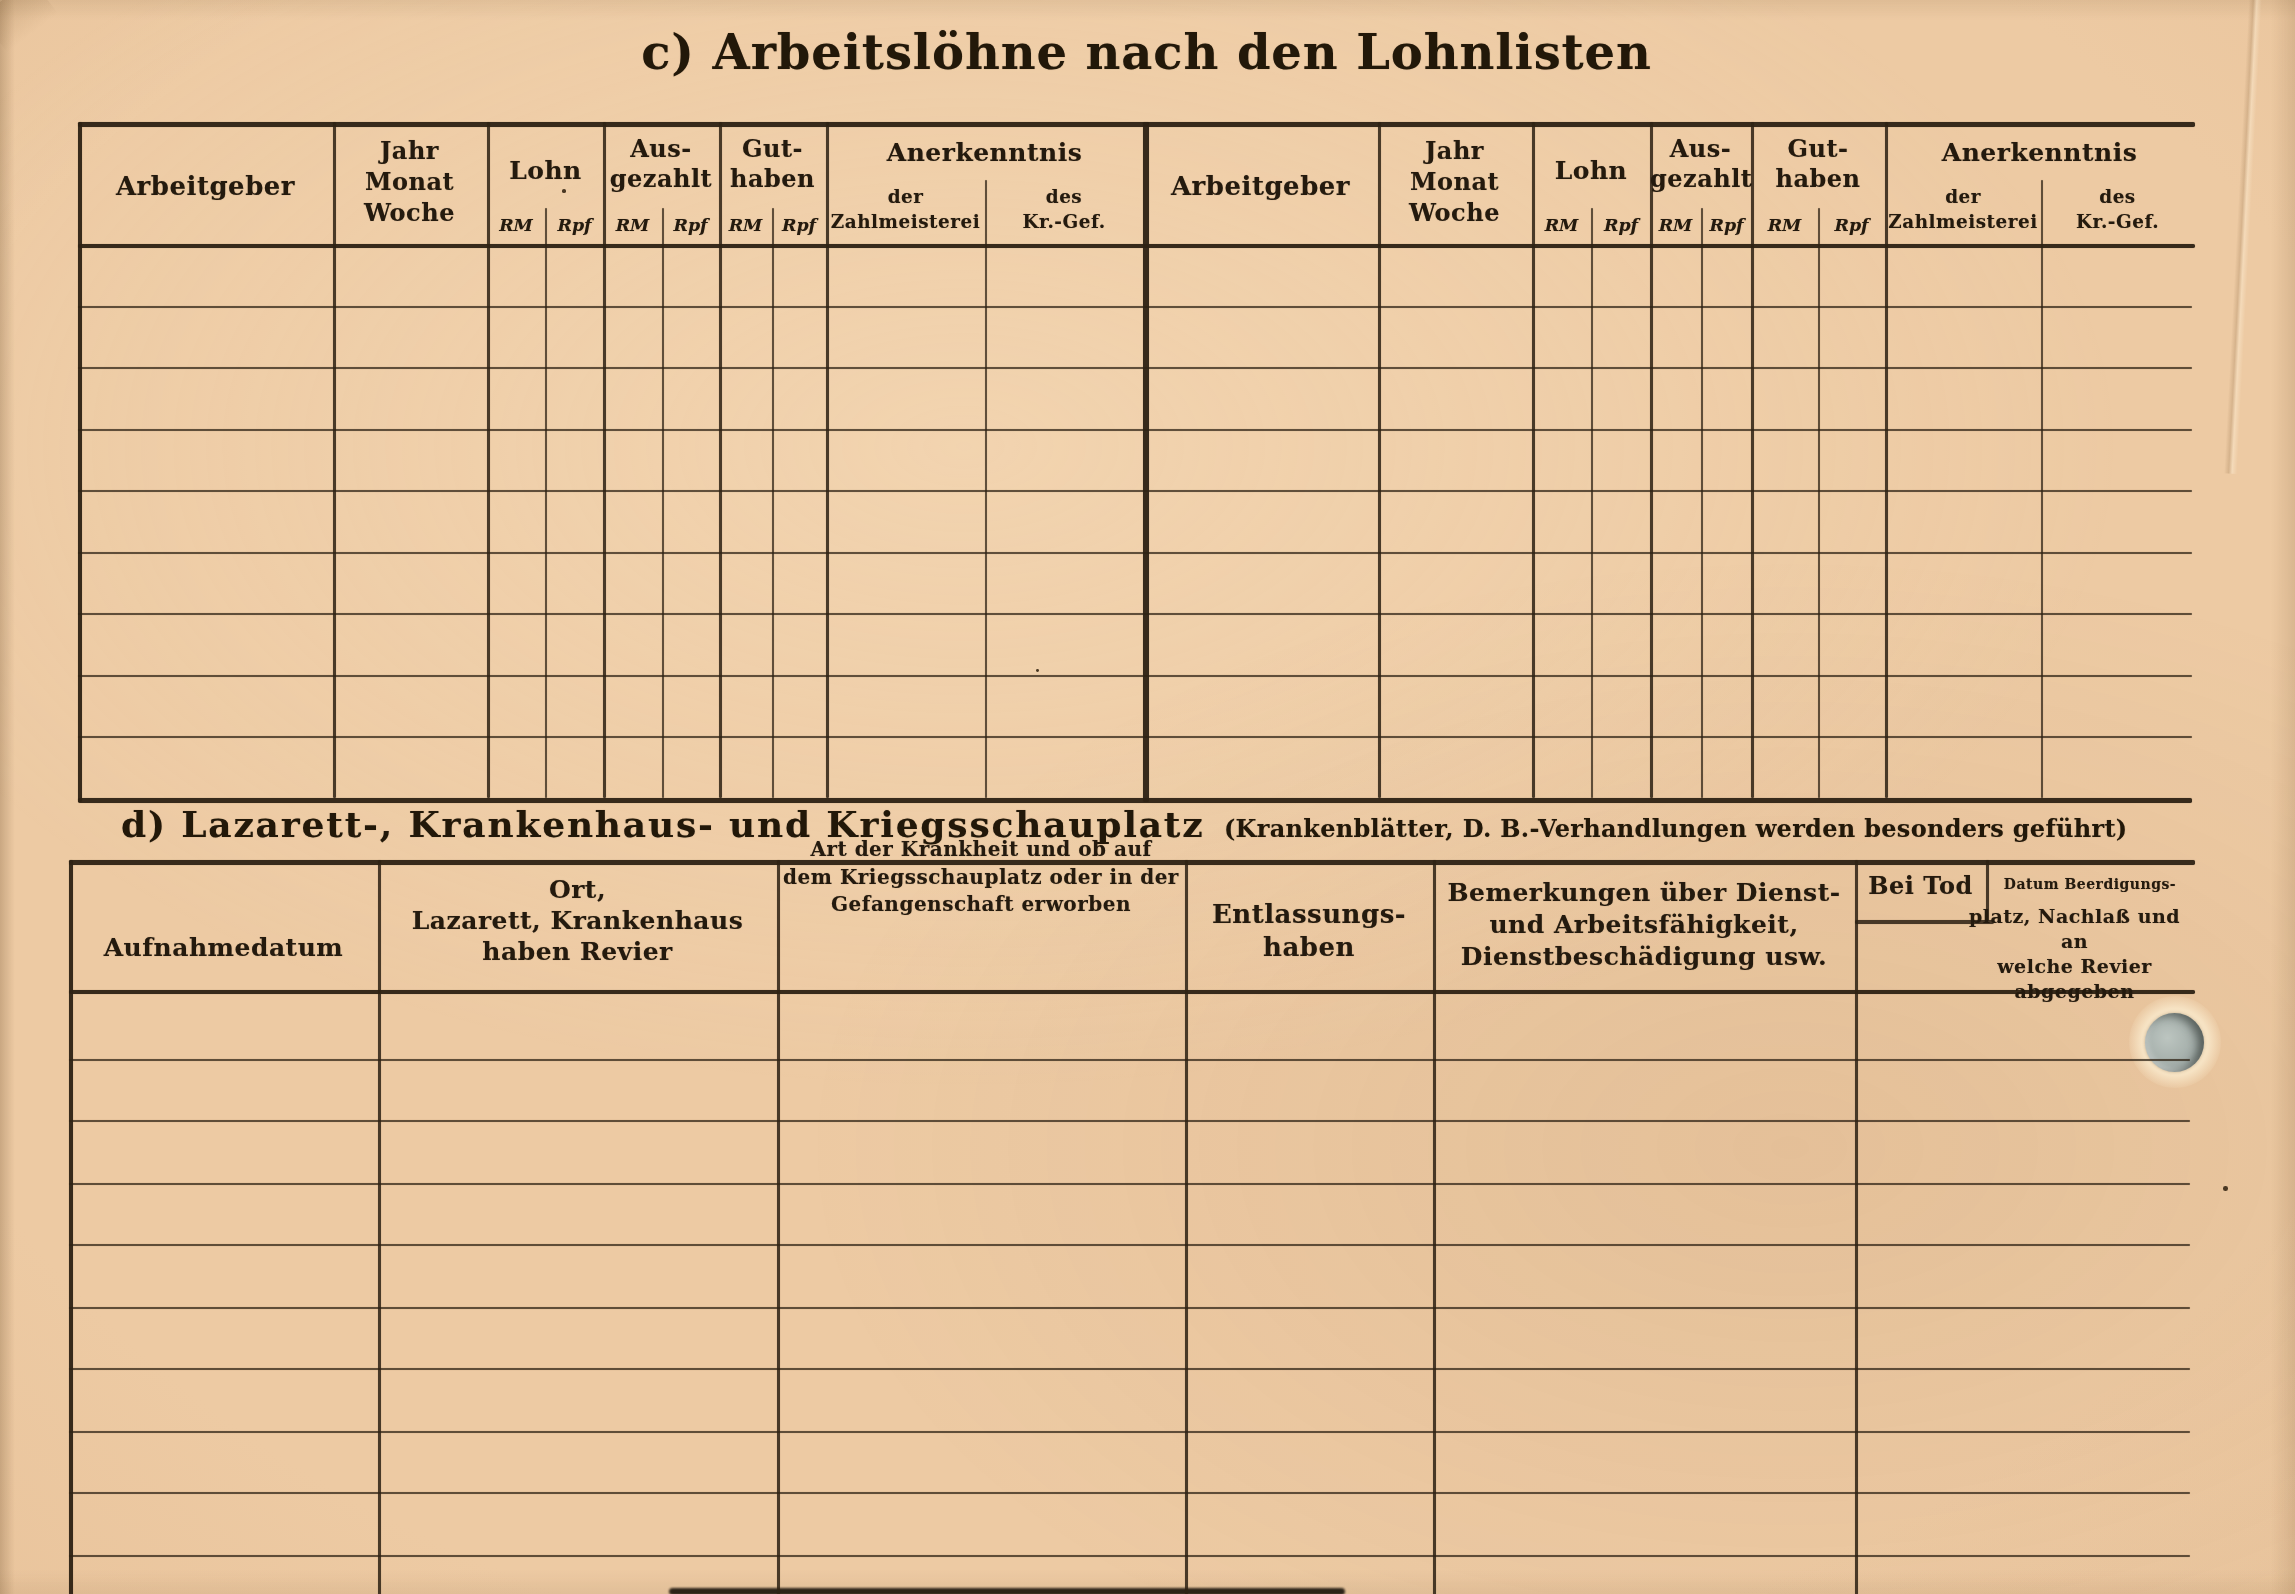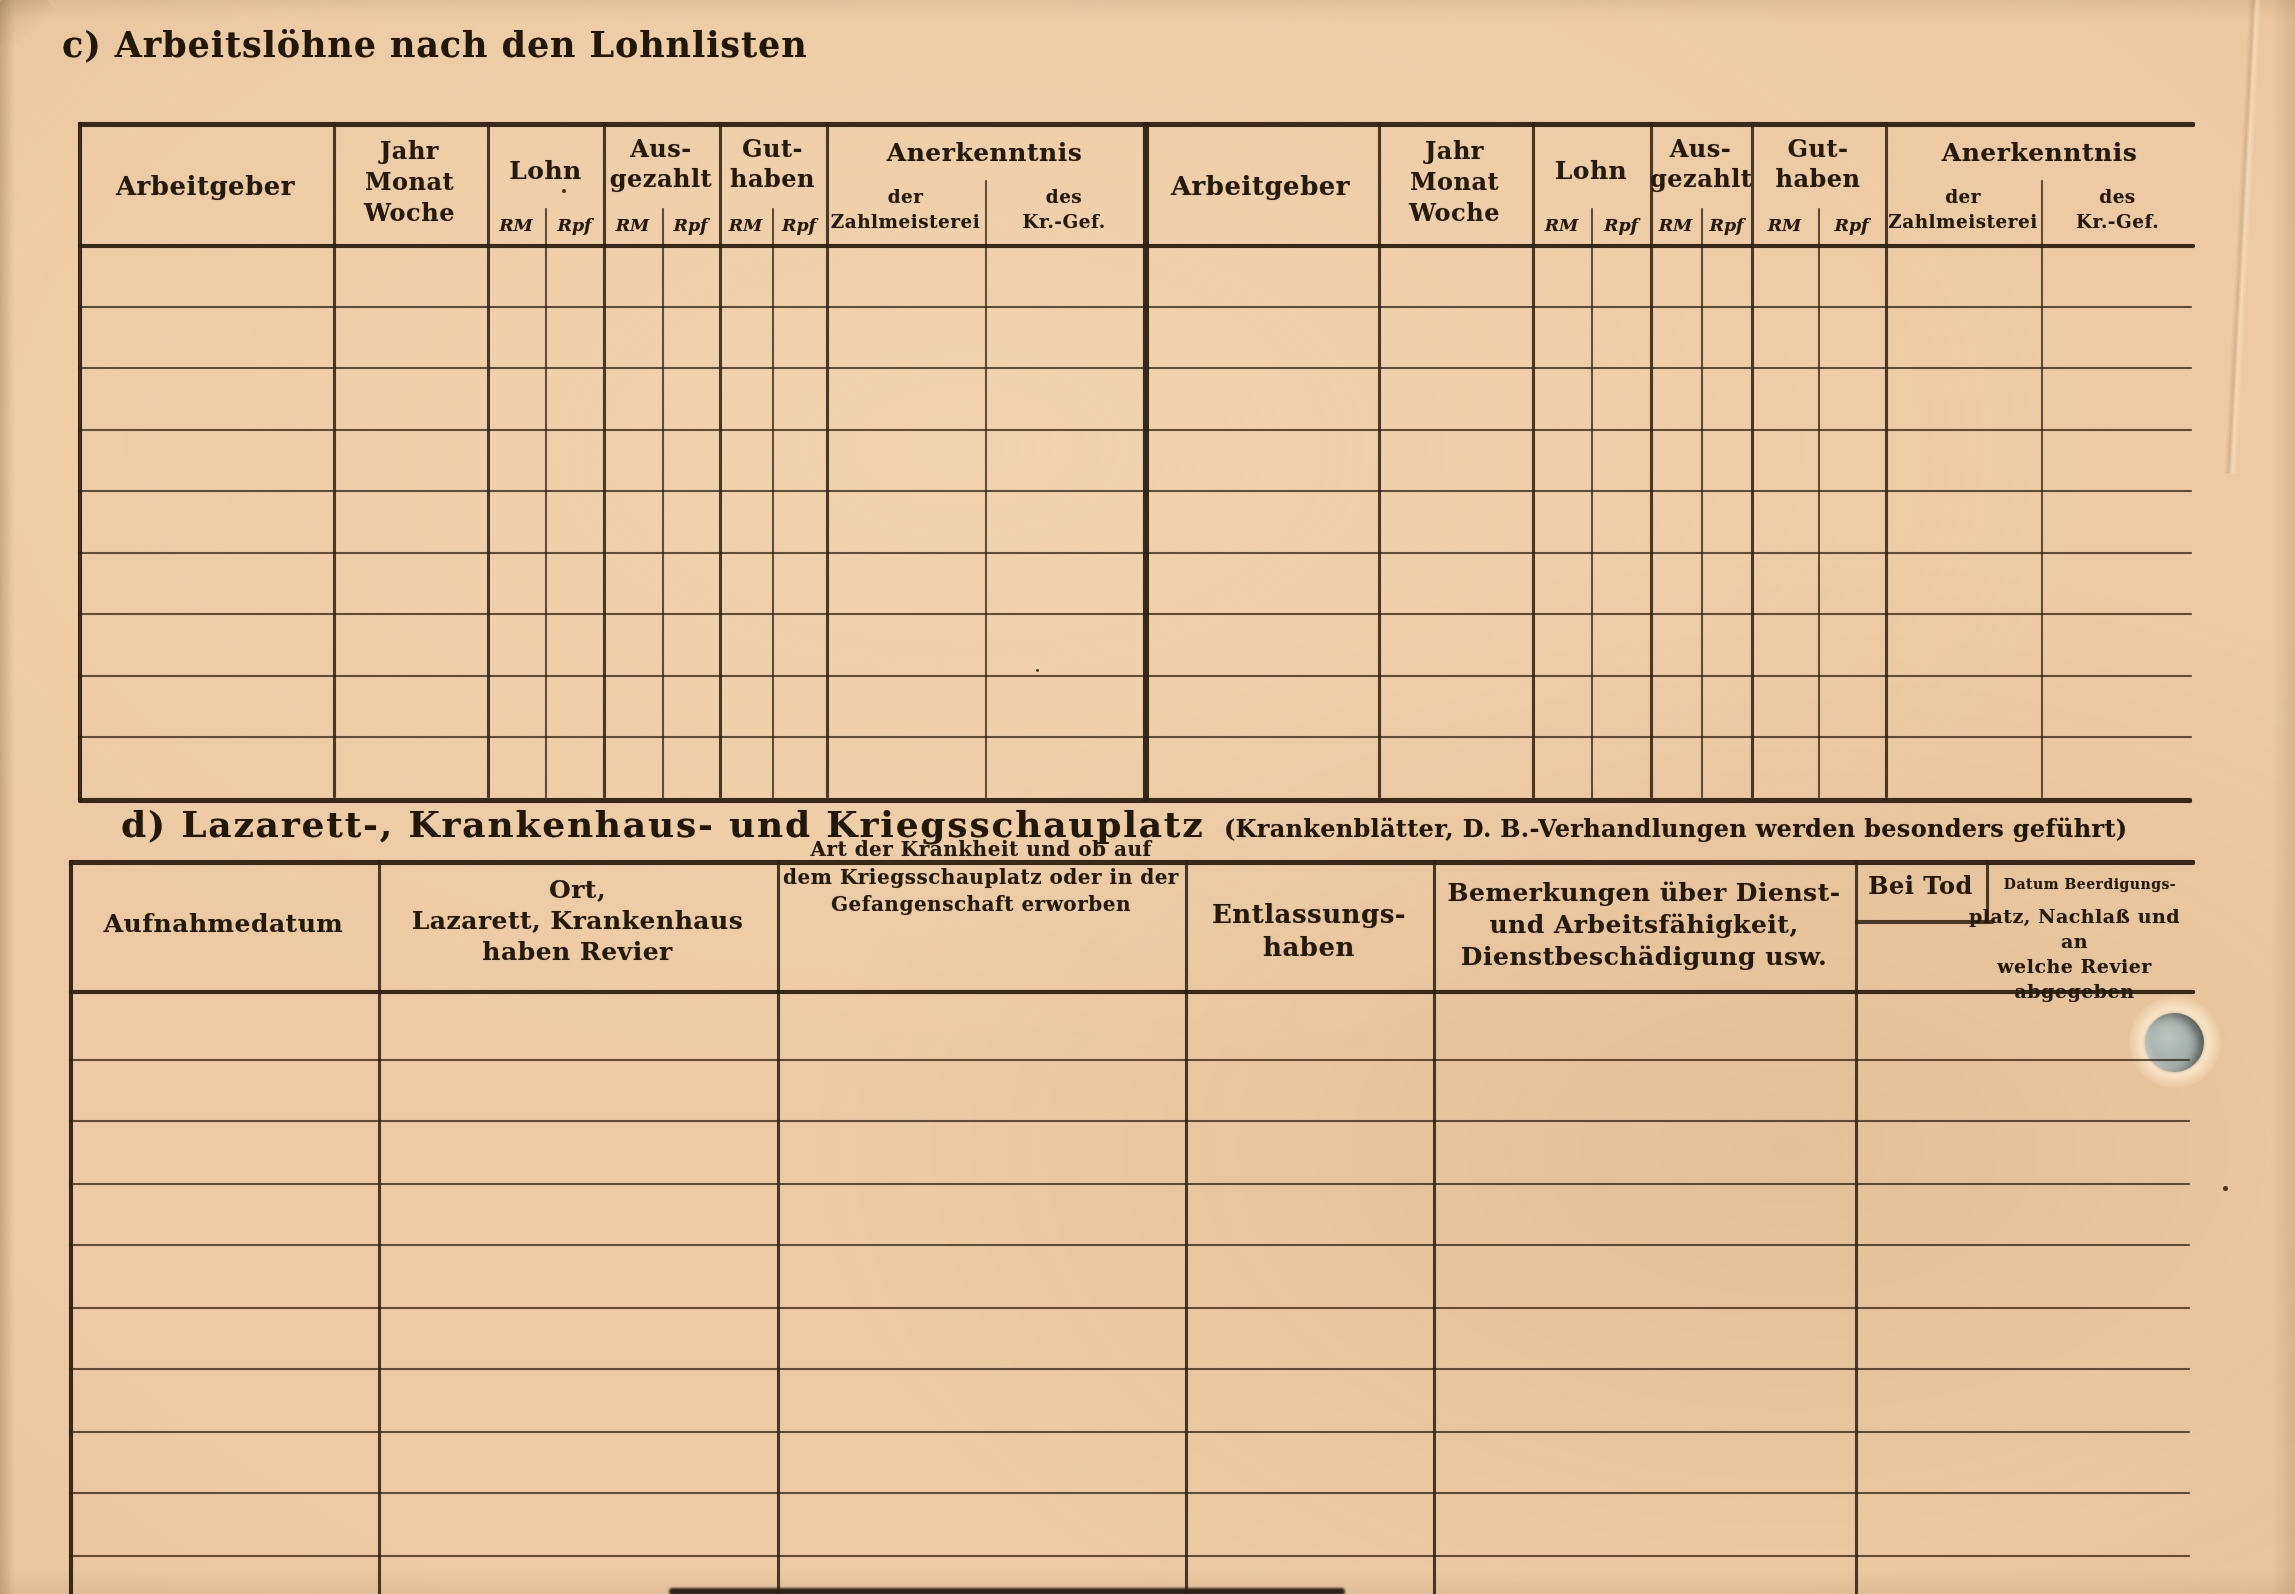--- a/index.html
+++ b/index.html
@@ -20,22 +20,22 @@
   .ln.thin{opacity:.74;}
   .ln.med{opacity:.86;}
   .ln.thick{opacity:.95;}
   .lbl{
     position:absolute;color:#241a0e;font-weight:bold;text-align:center;
     white-space:pre-line;letter-spacing:0.5px;
     text-shadow:0 0 0.9px rgba(40,28,14,.38);
   }
   .cur{font-style:italic;letter-spacing:0;}
   .title-c{
-    position:absolute;left:62px;top:24px;width:2117px;
-    font-size:35px;font-weight:bold;color:#221809;letter-spacing:0.9px;
+    position:absolute;left:88px;top:24px;width:2117px;text-align:center;
+    font-size:48px;font-weight:bold;color:#221809;letter-spacing:0.9px;
     text-shadow:0 0 0.9px rgba(40,28,14,.4);
   }
   .title-d{
     position:absolute;left:121px;top:803px;width:2140px;white-space:nowrap;
     color:#221809;text-shadow:0 0 0.9px rgba(40,28,14,.4);
   }
   .title-d .main{font-size:36px;font-weight:bold;letter-spacing:1.8px;}
   .title-d .note{font-size:24px;font-weight:bold;margin-left:14.7px;letter-spacing:0.3px;}
   .hole-ring{
     position:absolute;left:2129px;top:996px;width:92px;height:92px;border-radius:50%;
@@ -161,21 +161,21 @@
     <div class="ln thin" style="left: 69px; top: 1492px; width: 2121px; height: 1.8px;"></div>
     <div class="ln thin" style="left: 69px; top: 1555px; width: 2121px; height: 1.8px;"></div>
     <div class="ln thick" style="left: 69px; top: 860px; width: 3.7px; height: 735px;"></div>
     <div class="ln med" style="left: 378px; top: 860px; width: 2.8px; height: 735px;"></div>
     <div class="ln med" style="left: 777px; top: 860px; width: 2.8px; height: 735px;"></div>
     <div class="ln med" style="left: 1185px; top: 860px; width: 2.8px; height: 735px;"></div>
     <div class="ln med" style="left: 1433px; top: 860px; width: 2.8px; height: 735px;"></div>
     <div class="ln med" style="left: 1855px; top: 860px; width: 2.8px; height: 735px;"></div>
     <div class="ln med" style="left: 1986px; top: 860px; width: 2.8px; height: 61px;"></div>
     <div class="ln med" style="left: 1855px; top: 920px; width: 139px; height: 3.7px;"></div>
-    <div class="lbl" style="left: 69px; top: 909px; width: 309px; font-size: 25px; line-height: 30px;">Aufnahmedatum</div>
+    <div class="lbl" style="left: 69px; top: 933px; width: 309px; font-size: 25px; line-height: 30px;">Aufnahmedatum</div>
     <div class="lbl" style="left: 378px; top: 874px; width: 399px; font-size: 25px; line-height: 31px;">Ort,
 Lazarett, Krankenhaus
 haben Revier</div>
     <div class="lbl" style="left: 777px; top: 836px; width: 408px; font-size: 20px; line-height: 27.5px;">Art der Krankheit und ob auf
 dem Kriegsschauplatz oder in der
 Gefangenschaft erworben</div>
     <div class="lbl" style="left: 1185px; top: 898px; width: 248px; font-size: 26px; line-height: 33px;">Entlassungs-
 haben</div>
     <div class="lbl" style="left: 1433px; top: 877px; width: 422px; font-size: 25px; line-height: 32px;">Bemerkungen über Dienst-
 und Arbeitsfähigkeit,

